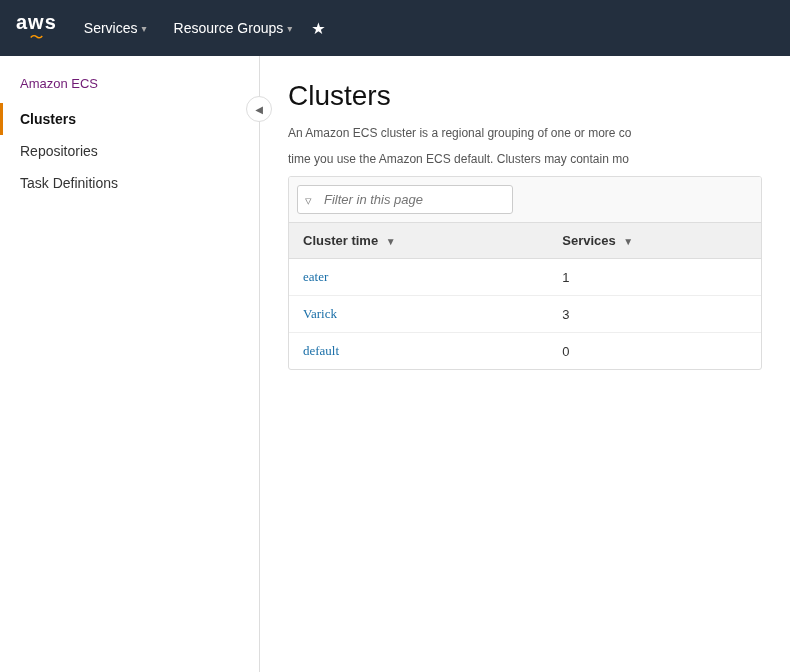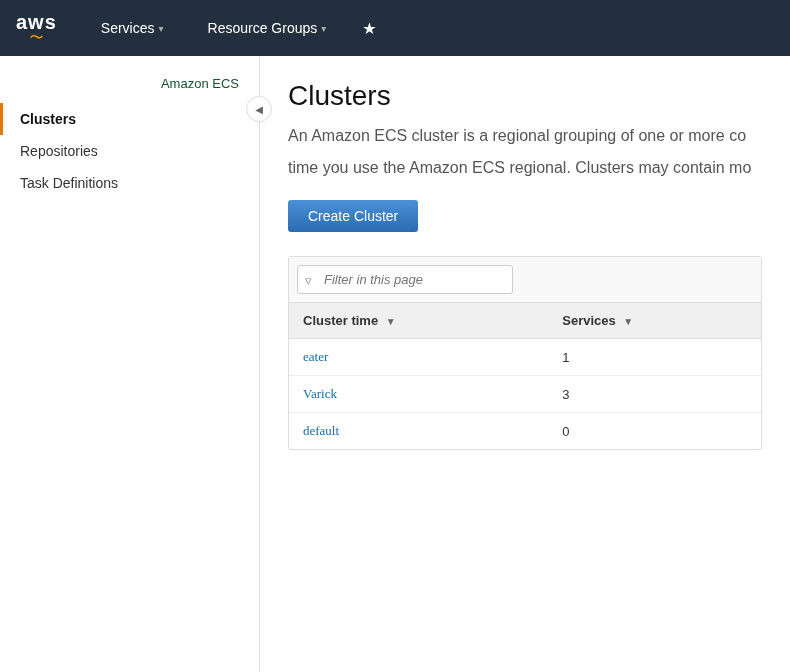--- a/index.html
+++ b/index.html
@@ -5,21 +5,21 @@
     * { box-sizing: border-box; margin: 0; padding: 0; }
     body { font-family: 'Helvetica Neue', Arial, sans-serif; font-size: 14px; background: #fff; width: 790px; height: 672px; overflow: hidden; }
 
     
     .top-nav {
       background: #232f3e;
       height: 56px;
       display: flex;
       align-items: center;
       padding: 0 16px;
-      gap: 28px;
+      gap: 11px;
     }
     .aws-logo {
       display: flex;
       flex-direction: column;
       align-items: center;
       margin-right: 8px;
     }
     .aws-logo-text {
       color: #fff;
       font-size: 20px;
@@ -55,24 +55,23 @@
     
     .sidebar {
       width: 260px;
       min-width: 260px;
       background: #fff;
       border-right: 1px solid #ddd;
       padding: 20px 0;
       position: relative;
     }
     .sidebar-brand {
-      color: #14532d;
+      color: #701a75;
       font-size: 13px;
       padding: 0 20px 12px 20px;
-      text-align: right;
     }
     .sidebar-item {
       padding: 8px 20px;
       cursor: pointer;
       font-size: 14px;
       color: #333;
       display: flex;
       align-items: center;
     }
     .sidebar-item.active {
@@ -107,21 +106,21 @@
       background: #fff;
     }
     .page-title {
       font-size: 28px;
       font-weight: 300;
       color: #111;
       margin-bottom: 12px;
     }
     .description {
       color: #555;
-      font-size: 16px;
+      font-size: 12px;
       line-height: 1.5;
       margin-bottom: 8px;
     }
     .ecs-link {
       color: #1a6fa8;
       text-decoration: none;
     }
     .create-btn {
       display: inline-block;
       background: linear-gradient(to bottom, #4a90d9, #2b6cb0);
@@ -289,25 +288,24 @@
     <div class="sidebar-toggle">◀</div>
   </aside>
 
   <main class="main-content">
     <h1 class="page-title">Clusters</h1>
 
     <p class="description">
       <span>An Amazon ECS cluster is a regional grouping of one or more co</span>
     </p>
     <p class="description">
-      <span>time you use the Amazon ECS regional. Clusters may contain mo</span>
+      <span>time you use the Amazon ECS default. Clusters may contain mo</span>
     </p>
 
 
-    <button class="create-btn">Create Cluster</button>
 
     
 
     
     <div class="table-container">
       <div class="filter-row">
         <div class="filter-input-wrapper">
           <span class="filter-icon">▿</span>
           <input class="filter-input" type="text" placeholder="Filter in this page" style="">
         </div>

